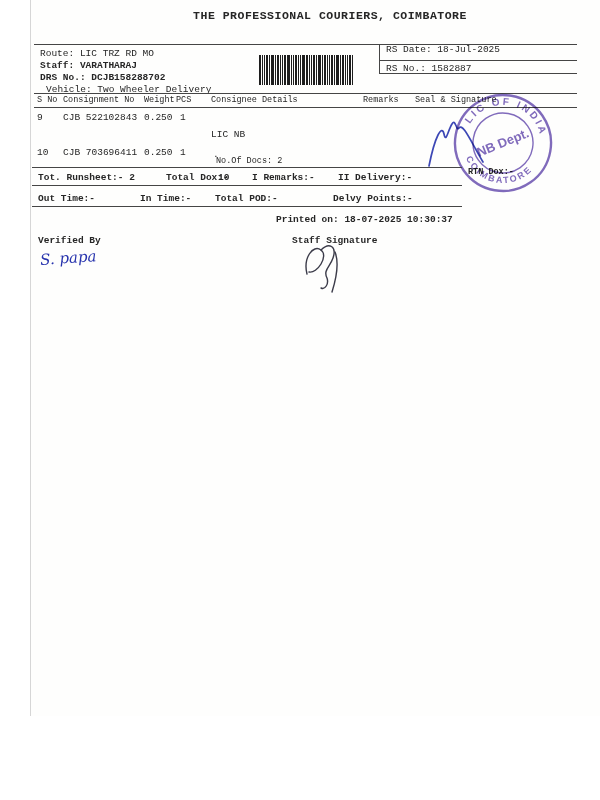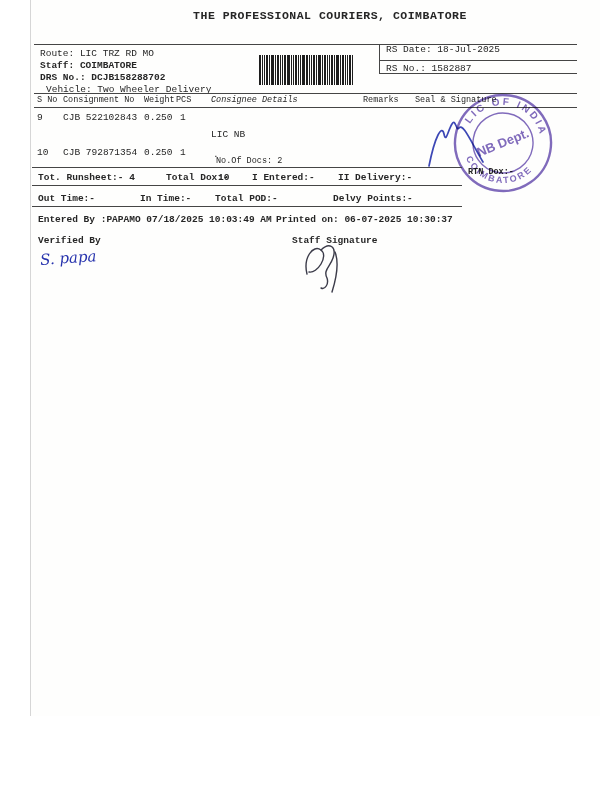--- a/index.html
+++ b/index.html
@@ -24,55 +24,55 @@
 </style>
 </head>
 <body>
 
 <div class="page">
 
   <div class="t c b" style="top:10px; font-size:11.5px; letter-spacing:.5px;">THE PROFESSIONAL COURIERS, COIMBATORE</div>
   <div class="hline" style="top:44px; left:4px; width:543px;"></div>
 
   <div class="t" style="top:49px; left:10px;">Route: LIC TRZ RD MO</div>
-  <div class="t b" style="top:61px; left:10px;">Staff: COIMBATORE</div>
+  <div class="t b" style="top:61px; left:10px;">Staff: VARATHARAJ</div>
   <div class="t b" style="top:73px; left:10px;">DRS No.: DCJB158288702</div>
   <div class="t" style="top:85px; left:16px;">Vehicle: Two Wheeler Delivery</div>
 
   <svg style="position:absolute; left:228px; top:55px;" width="96" height="30" viewBox="0 0 94 30">
     <path fill="#1d1d1d" d="M0 0h2v30h-2z M3 0h1v30h-1z M5 0h1v30h-1z M7 0h2v30h-2z M10 0h1v30h-1z M12 0h3v30h-3z M16 0h1v30h-1z M18 0h2v30h-2z M21 0h1v30h-1z M23 0h1v30h-1z M25 0h2v30h-2z M28 0h3v30h-3z M32 0h1v30h-1z M34 0h1v30h-1z M36 0h2v30h-2z M39 0h1v30h-1z M41 0h1v30h-1z M43 0h3v30h-3z M47 0h2v30h-2z M50 0h1v30h-1z M52 0h1v30h-1z M54 0h2v30h-2z M57 0h1v30h-1z M59 0h3v30h-3z M63 0h1v30h-1z M65 0h2v30h-2z M68 0h1v30h-1z M70 0h1v30h-1z M72 0h2v30h-2z M75 0h1v30h-1z M77 0h3v30h-3z M81 0h1v30h-1z M83 0h2v30h-2z M86 0h1v30h-1z M88 0h1v30h-1z M90 0h2v30h-2z M93 0h1v30h-1z"></path>
   </svg>
 
   <div class="vline" style="top:44px; left:349px; height:30px;"></div>
   <div class="t" style="top:64px; left:356px;">RS No.: 1582887</div>
   <div class="hline" style="top:60px; left:349px; width:198px;"></div>
   <div class="t" style="top:45px; left:356px;font-family:Liberation Mono, monospace;">RS Date: 18-Jul-2025</div>
   <div class="hline" style="top:73px; left:349px; width:198px;"></div>
 
   <div class="hline" style="top:93px; left:4px; width:543px;"></div>
   <div class="t small" style="top:96px; left:7px;">S No</div>
   <div class="t small" style="top:96px; left:33px;">Consignment No</div>
   <div class="t small" style="top:96px; left:114px;">Weight</div>
   <div class="t small" style="top:96px; left:146px;">PCS</div>
-  <div class="t small" style="top:96px; left:181px;font-style:italic;">Consignee Details</div>
+  <div class="t small" style="top:96px; left:181px;">Consignee Details</div>
   <div class="t small" style="top:96px; left:333px;">Remarks</div>
   <div class="t small" style="top:96px; left:385px;">Seal &amp; Signature</div>
   <div class="hline" style="top:107px; left:4px; width:543px;"></div>
 
   <div>
     <div class="t" style="top:113px; left:7px;">9</div>
     <div class="t" style="top:113px; left:33px;">CJB 522102843</div>
     <div class="t" style="top:113px; left:114px;">0.250</div>
     <div class="t" style="top:113px; left:150px;">1</div>
     <div class="t" style="top:130px; left:181px;">LIC NB</div>
   </div>
 
   <div>
     <div class="t" style="top:148px; left:7px;">10</div>
-    <div class="t" style="top:148px; left:33px;">CJB 792871354</div>
+    <div class="t" style="top:148px; left:33px;">CJB 703696411</div>
     <div class="t" style="top:148px; left:114px;">0.250</div>
     <div class="t" style="top:148px; left:150px;">1</div>
     <div class="t" style="top:150px; left:183px;">.</div>
     <div class="t small" style="top:157px; left:186px;">No.Of Docs: 2</div>
   </div>
 
   <div class="t b" style="top:168px; left:438px; font-size:8.5px;">RTN Dox:-</div>
 
   <svg style="position:absolute; left:396px; top:118px;" width="62" height="56" viewBox="0 0 62 56">
     <path d="M3 48 C 9 18, 16 6, 18 16 C 20 26, 22 12, 26 6 C 30 0, 30 14, 33 10 C 37 5, 44 22, 57 44" fill="none" stroke="#2733ad" stroke-width="1.7" stroke-linecap="round" opacity=".9"></path>
@@ -94,35 +94,34 @@
         </text>
         <text font-size="9" font-weight="bold" letter-spacing="2" text-anchor="middle" font-family="Liberation Sans, sans-serif">
           <textPath href="#arcBot" startOffset="50%">COIMBATORE</textPath>
         </text>
         <text x="56" y="60" font-size="13" font-weight="bold" text-anchor="middle" transform="rotate(-32 56 56)" font-family="Liberation Sans, sans-serif">NB Dept.</text>
       </g>
     </g>
   </svg>
 
   <div class="hline" style="top:167px; left:2px; width:430px;"></div>
-  <div class="t b" style="top:173px; left:8px;">Tot. Runsheet:- 4</div>
+  <div class="t b" style="top:173px; left:8px;">Tot. Runsheet:- 2</div>
   <div class="t b" style="top:173px; left:136px;">Total Dox:-</div>
   <div class="t b" style="top:173px; left:188px;">10</div>
-  <div class="t b" style="top:173px; left:222px;">I Entered:-</div>
+  <div class="t b" style="top:173px; left:222px;">I Remarks:-</div>
   <div class="t b" style="top:173px; left:308px;">II Delivery:-</div>
   <div class="hline" style="top:185px; left:2px; width:430px;"></div>
 
   <div class="t b" style="top:194px; left:8px;">Out Time:-</div>
   <div class="t b" style="top:194px; left:110px;">In Time:-</div>
   <div class="t b" style="top:194px; left:185px;">Total POD:-</div>
   <div class="t b" style="top:194px; left:303px;">Delvy Points:-</div>
   <div class="hline" style="top:206px; left:2px; width:430px;"></div>
 
-  <div class="t b" style="top:215px; left:8px;">Entered By :PAPAMO 07/18/2025 10:03:49 AM</div>
-  <div class="t b" style="top:215px; left:246px;">Printed on: 06-07-2025 10:30:37</div>
+  <div class="t b" style="top:215px; left:246px;">Printed on: 18-07-2025 10:30:37</div>
 
   <div class="t b" style="top:236px; left:8px;">Verified By</div>
   <div class="t b" style="top:236px; left:262px;">Staff Signature</div>
 
   <div class="sig-text" style="top:249px; left:10px;">S. papa</div>
 
   <svg style="position:absolute; left:263px; top:240px;" width="56" height="56" viewBox="0 0 44 56">
     <g fill="none" stroke="#3b3b49" stroke-width="1.4" stroke-linecap="round">
       <path d="M8 34 C 4 18, 14 4, 22 10 C 30 16, 18 34, 10 32"></path>
       <path d="M22 10 C 30 2, 38 6, 34 18 C 31 27, 24 30, 28 38 C 30 44, 26 50, 22 48"></path>

